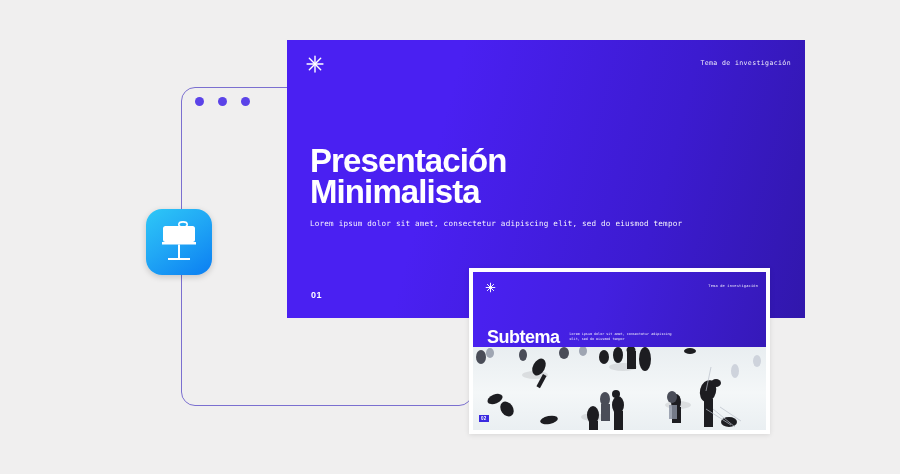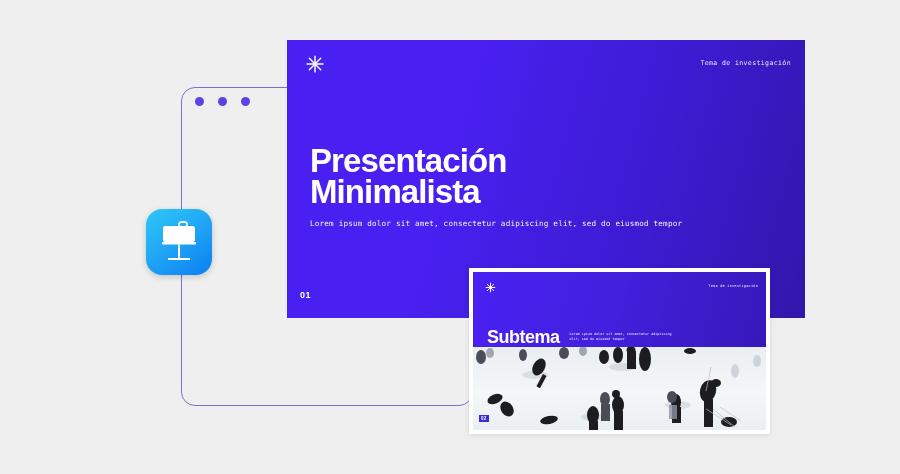--- a/index.html
+++ b/index.html
@@ -109,21 +109,21 @@
   .subtitle-line {
     margin-top: 12px;
     color: #ffffff;
     font-family: "DejaVu Sans Mono", monospace;
     font-size: 7.6px;
     letter-spacing: 0.2px;
     opacity: 0.95;
   }
   .page-num-main {
     position: absolute;
-    left: 13px;
+    left: 24px;
     bottom: 18px;
     color: #ffffff;
     font-family: "Liberation Sans", sans-serif;
     font-weight: bold;
     font-size: 9px;
     letter-spacing: 0.5px;
   }
 
   
   .slide-sub-wrap {

